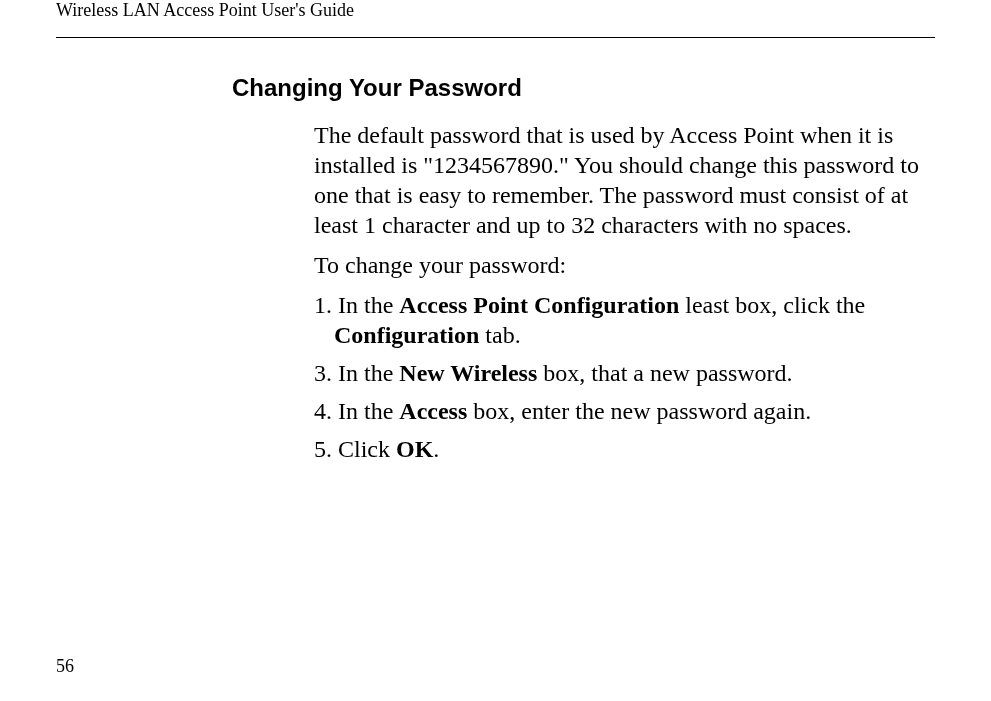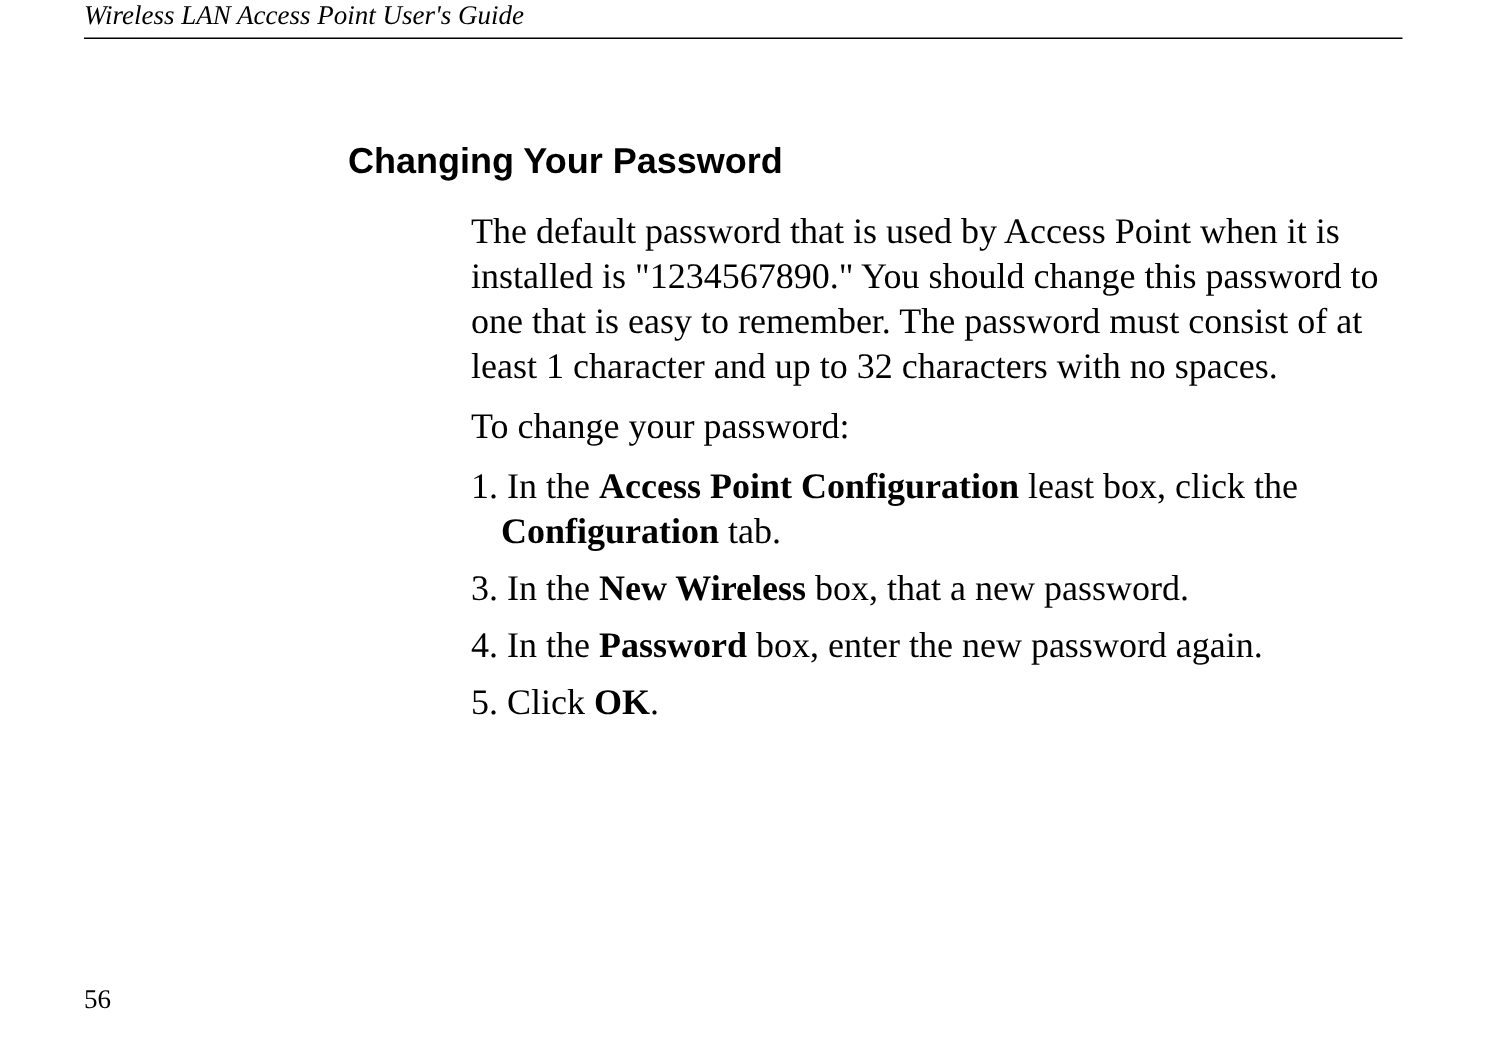--- a/index.html
+++ b/index.html
@@ -13,28 +13,27 @@
       background: #ffffff;
       font-family: "Times New Roman", Times, serif;
       color: #000000;
       position: relative;
     }
     .header-line {
       position: absolute;
       top: 0;
       left: 56px;
       right: 56px;
-      font-style: italic;
       font-size: 18px;
-      padding-bottom: 4px;
+      padding-bottom: 16px;
       border-bottom: 1.5px solid #000;
     }
     .content {
       position: absolute;
-      top: 94px;
+      top: 74px;
       left: 232px;
       right: 56px;
     }
     .section-heading {
       font-family: Arial, Helvetica, sans-serif;
       font-weight: bold;
       font-size: 24px;
       margin-bottom: 18px;
     }
     .body-text {
@@ -77,21 +76,21 @@
       <li>
         <span>1.</span>
         <span>In the </span><span class="bold-inline">Access Point Configuration</span><span> least box, click the </span><span class="bold-inline">Configuration</span><span> tab.</span>
       </li>
       <li>
         <span>3.</span>
         <span>In the </span><span class="bold-inline">New Wireless</span><span> box, that a new password.</span>
       </li>
       <li>
         <span>4.</span>
-        <span>In the </span><span class="bold-inline">Password</span><span> box, enter the new password again.</span>
+        <span>In the </span><span class="bold-inline">Access</span><span> box, enter the new password again.</span>
       </li>
       <li>
         <span>5.</span>
         <span>Click </span><span class="bold-inline">OK</span><span>.</span>
       </li>
     </ol>
   </div>
 </div>
 
 <div class="page-number">56</div>

